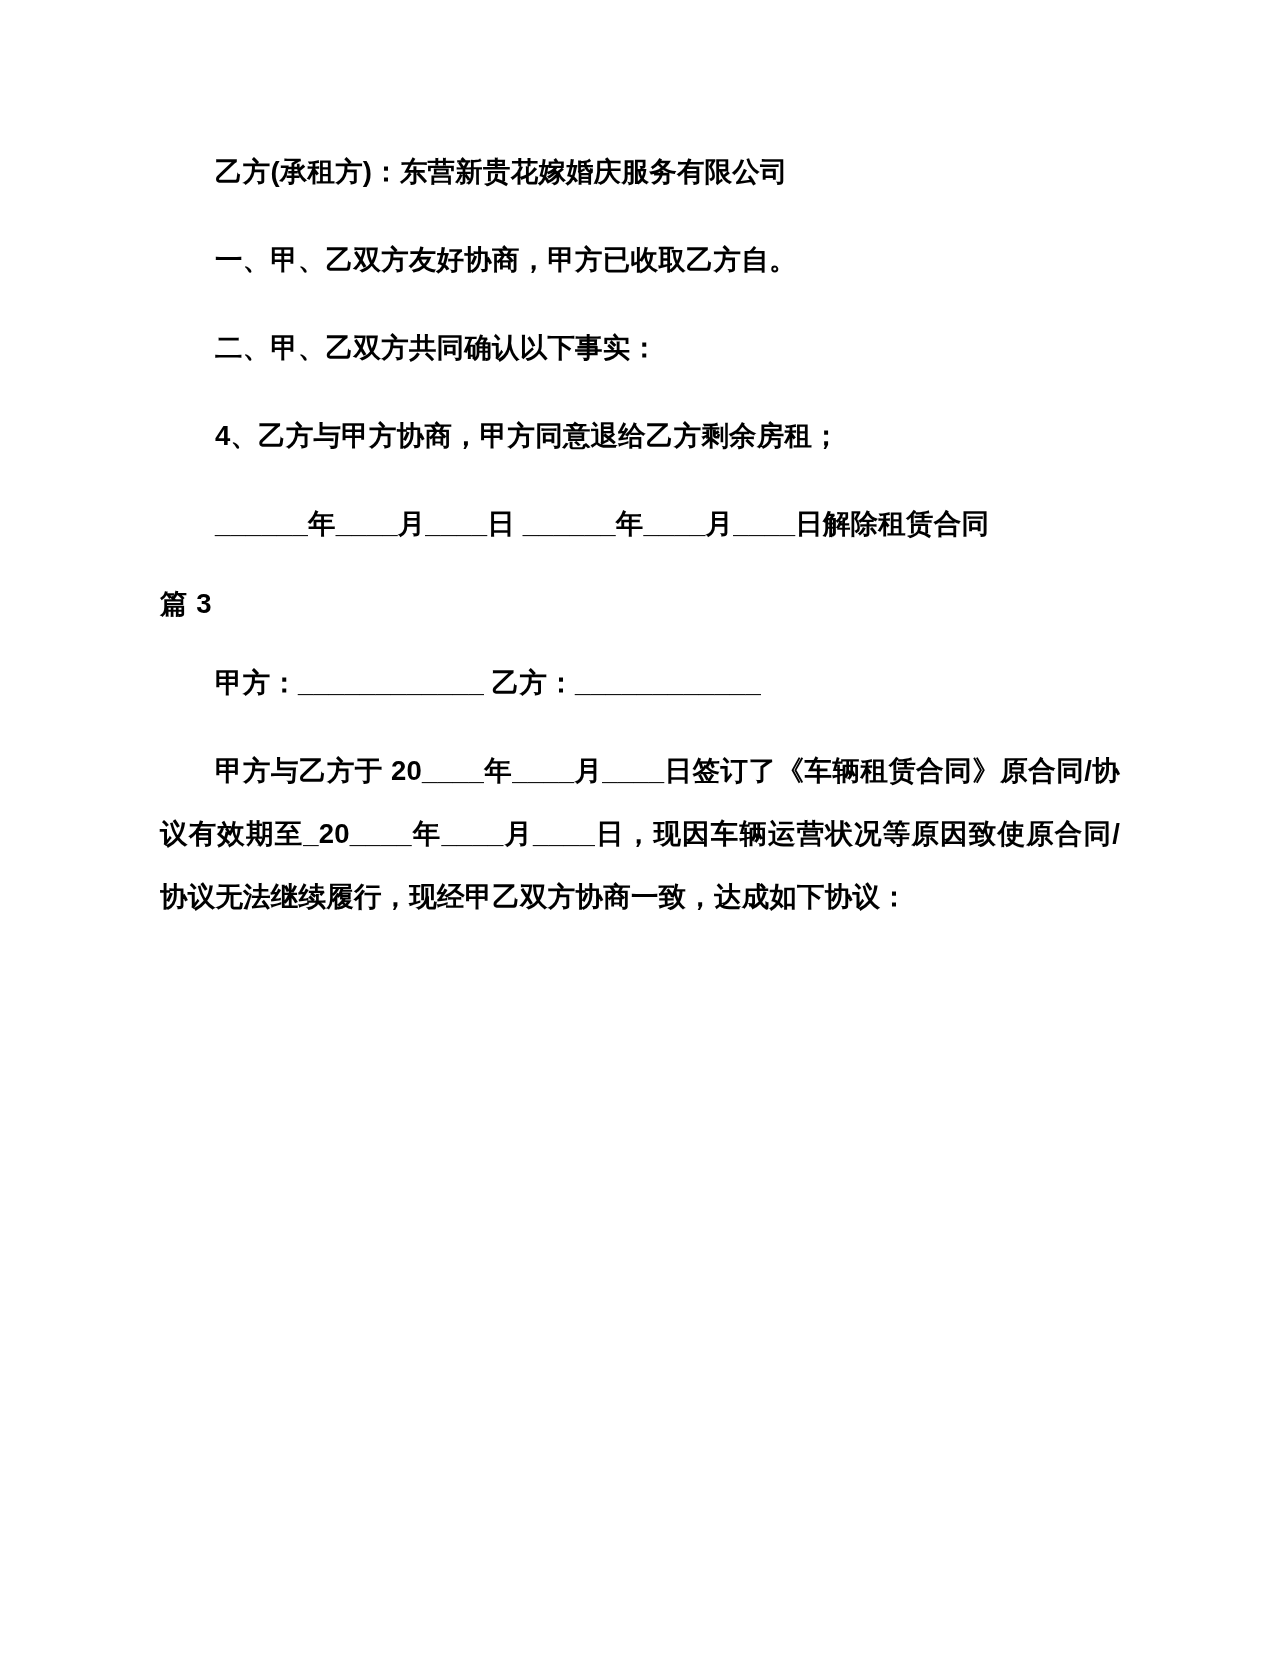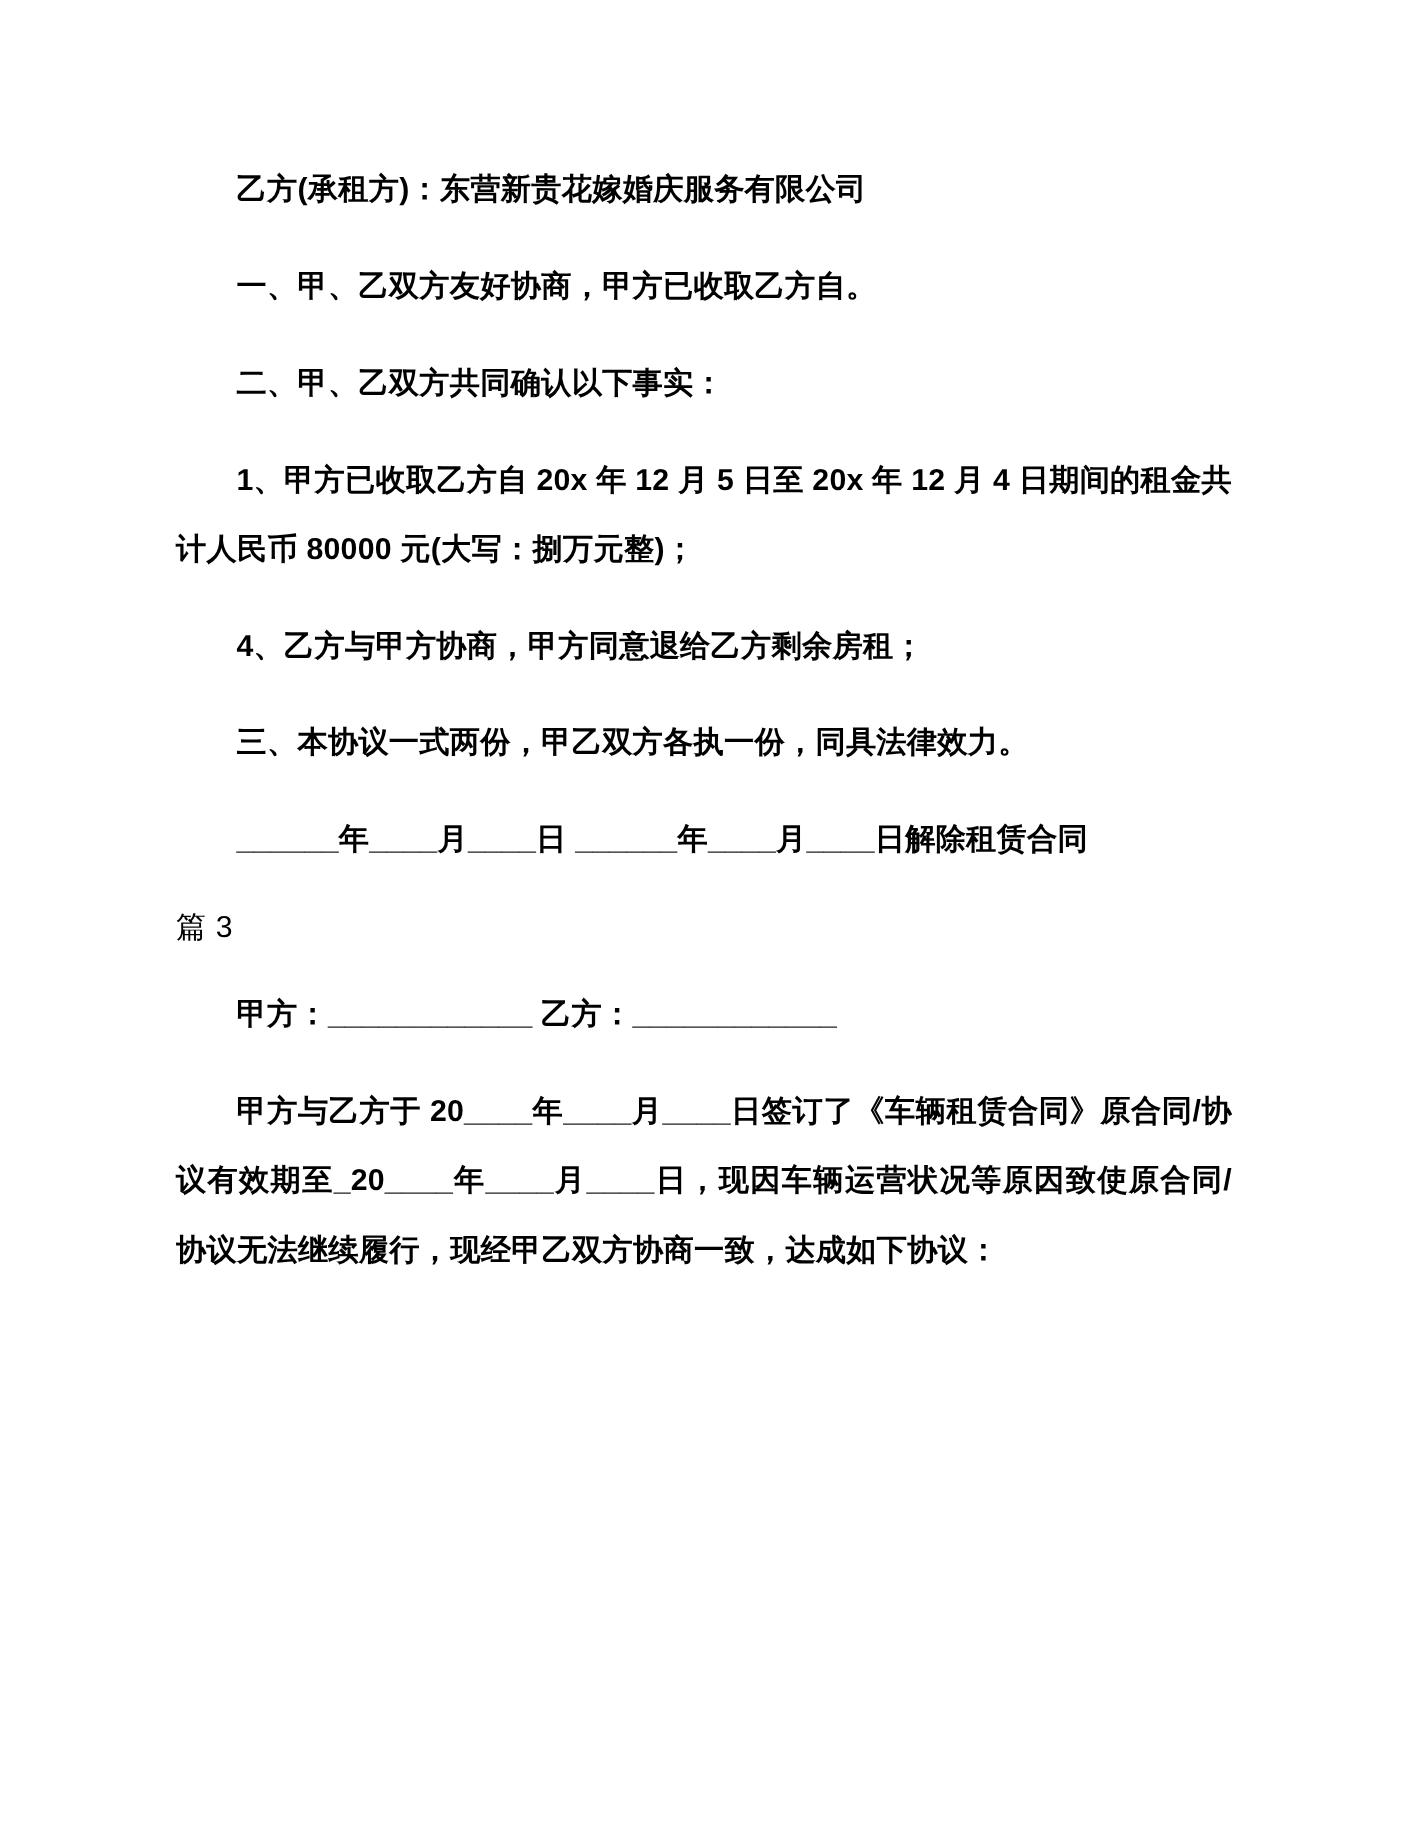--- a/index.html
+++ b/index.html
@@ -38,44 +38,42 @@
   }
   .para.indent {
     text-indent: 55px;
   }
   .para.tight {
     margin-bottom: 24px;
   }
   .section-label {
     font-size: 27.5px;
     line-height: 50px;
-    font-weight: 400;
+    font-weight: 700;
     margin: 0 0 22px 0;
     letter-spacing: 0.5px;
     white-space: pre-wrap;
   }
 </style>
 </head>
 <body>
 
 <div class="page">
   <div class="doc-body">
 
     <p class="para indent">乙方(承租方)：东营新贵花嫁婚庆服务有限公司</p>
 
 
     <p class="para indent">一、甲、乙双方友好协商，甲方已收取乙方自。</p>
 
     <p class="para indent">二、甲、乙双方共同确认以下事实：</p>
 
-    <p class="para indent">1、甲方已收取乙方自 20x 年 12 月 5 日至 20x 年 12 月 4 日期间的租金共计人民币 80000 元(大写：捌万元整)；</p>
 
     <p class="para indent">4、乙方与甲方协商，甲方同意退给乙方剩余房租；</p>
 
-    <p class="para indent">三、本协议一式两份，甲乙双方各执一份，同具法律效力。</p>
 
 
     <p class="para indent tight">______年____月____日 ______年____月____日解除租赁合同</p>
 
     <p class="section-label">篇 3</p>
 
     <p class="para indent">甲方：____________ 乙方：____________</p>
 
     <p class="para indent">甲方与乙方于 20____年____月____日签订了《车辆租赁合同》原合同/协议有效期至_20____年____月____日，现因车辆运营状况等原因致使原合同/协议无法继续履行，现经甲乙双方协商一致，达成如下协议：</p>
 

